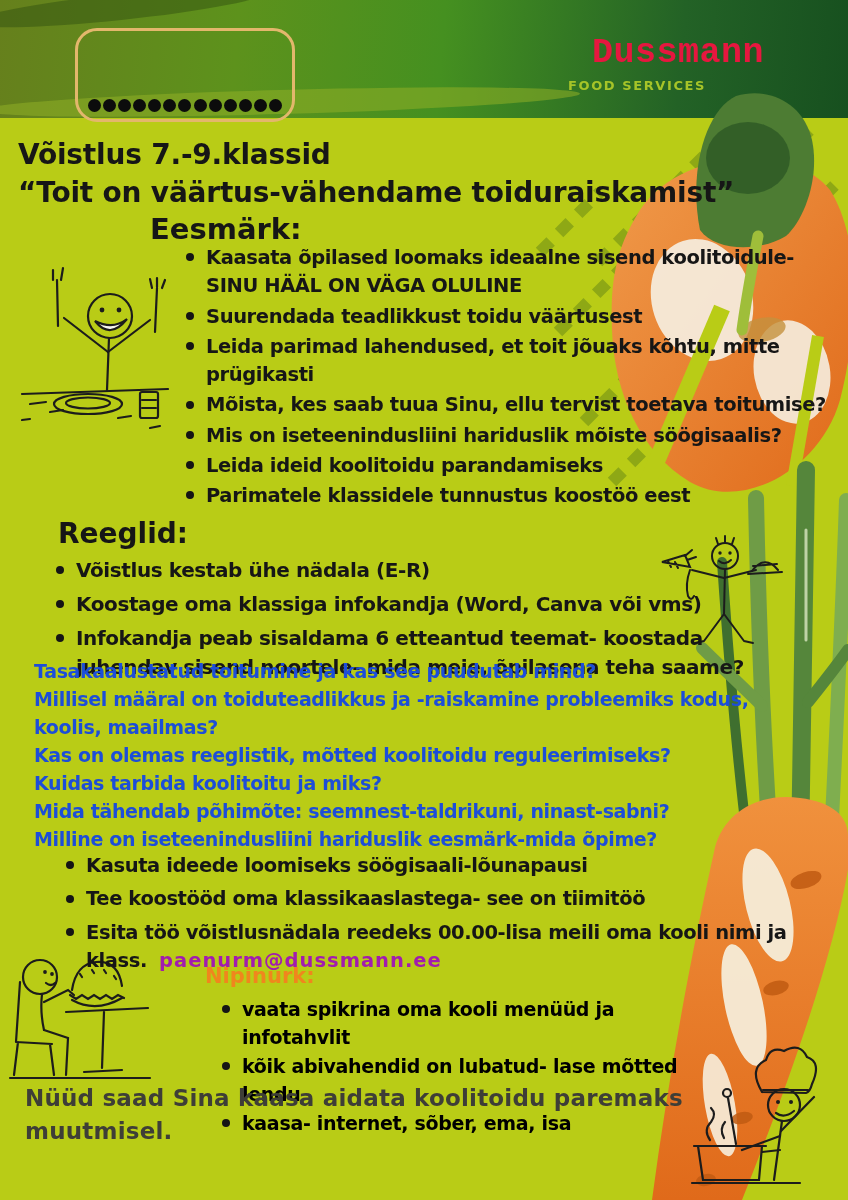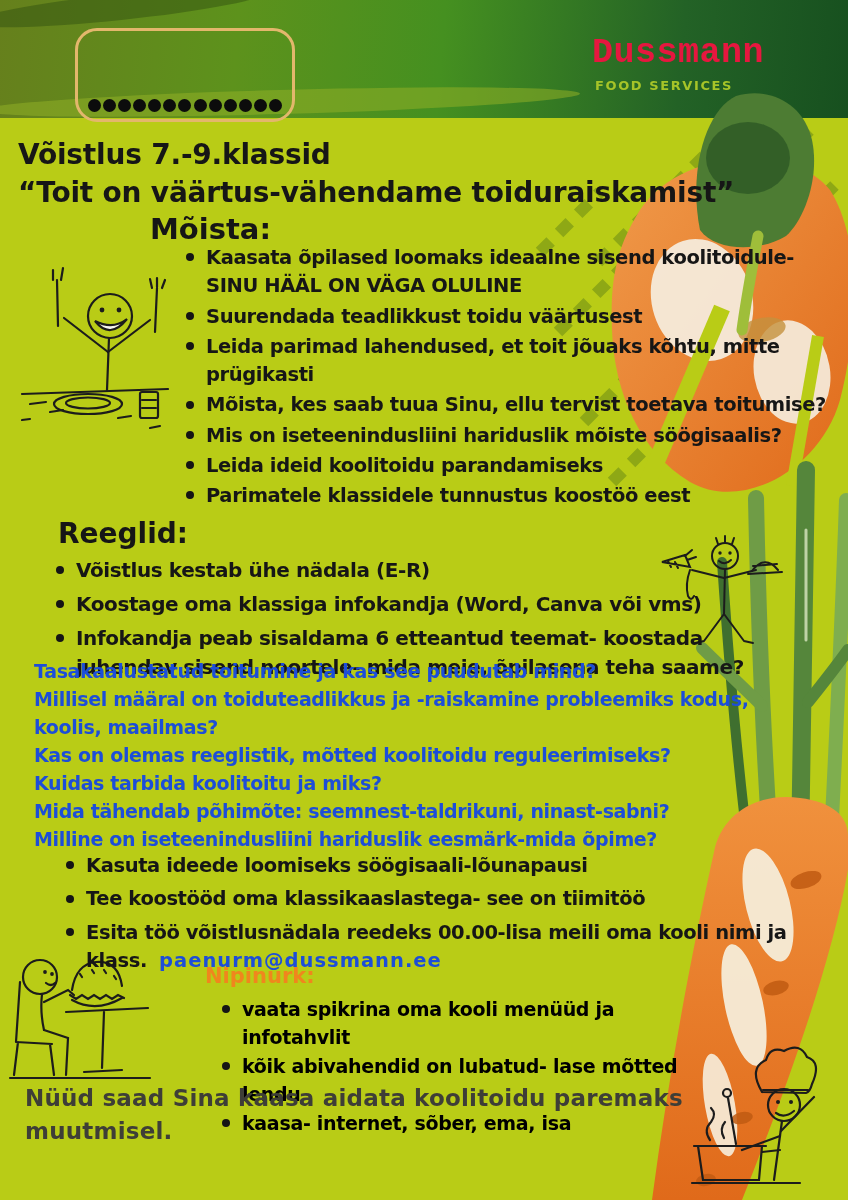--- a/index.html
+++ b/index.html
@@ -32,21 +32,21 @@
   .dots-row{
     position:absolute;left:10px;right:10px;bottom:7px;
     display:flex;justify-content:space-between;align-items:center;
   }
   .dots-row i{display:block;width:13px;height:13px;border-radius:50%;background:#0c0c0c;}
   .brand-logo{
     position:absolute;left:592px;top:33px;
     font-size:35px;letter-spacing:.5px;color:#e6173f;font-family:Liberation Mono, monospace;
   }
   .brand-tagline{
-    position:absolute;left:595px;top:78px;
+    position:absolute;left:568px;top:78px;
     font-size:13px;letter-spacing:1.6px;color:#a6c428;
   }
   
   #decor{position:absolute;left:0;top:0;z-index:1;pointer-events:none;}
   
   .txt{position:absolute;z-index:2;}
   .title-1{left:18px;top:138px;font-size:28px;letter-spacing:-.2px;}
   .title-2{left:18px;top:176px;font-size:28px;letter-spacing:-.2px;}
   .goals-heading{left:150px;top:212px;font-size:29px;}
   ul.plain{list-style:none;margin:0;padding:0;}
@@ -56,21 +56,21 @@
     width:8px;height:8px;border-radius:50%;background:#151515;
   }
   .goals-list{left:182px;top:244px;width:660px;font-size:19.5px;letter-spacing:-.4px;line-height:1.45;}
   .goals-list li{margin-bottom:2px;}
   .rules-heading{left:58px;top:517px;font-size:28px;}
   .rules-list{left:52px;top:556px;width:710px;font-size:20px;letter-spacing:-.4px;line-height:1.45;}
   .rules-list li{margin-bottom:5px;}
   .themes-block{left:34px;top:658px;width:758px;font-size:19px;letter-spacing:-.35px;line-height:1.47;color:#1d4ed8;}
   .actions-list{left:62px;top:852px;width:735px;font-size:19.5px;letter-spacing:-.4px;line-height:1.45;}
   .actions-list li{margin-bottom:5px;}
-  .email{color:#1d4ed8;margin-left:12px;letter-spacing:1px;}
+  .email{color:#a21caf;margin-left:12px;letter-spacing:1px;}
   .tips-heading{left:205px;top:964px;font-size:21px;color:#f0861d;}
   .tips-list{left:218px;top:996px;width:500px;font-size:19px;letter-spacing:-.3px;line-height:1.47;color:#000000;}
   .tips-list li{margin-bottom:1px;}
   .tips-list li::before{background:#f0861d;}
   .footer-text{left:25px;top:1082px;width:720px;font-size:23px;line-height:1.42;letter-spacing:.2px;color:#3e3e37;}
 </style>
 </head>
 <body>
 
 <div id="poster">
@@ -218,21 +218,21 @@
       <path d="M698,1146 L762,1146 L759,1180 L703,1180 Z M694,1146 L766,1146 M762,1152 L780,1150"></path>
       <path d="M728,1098 L736,1144"></path>
       <circle cx="727" cy="1093" r="4"></circle>
       <path d="M710,1140 q-7,-10 1,-18 q6,-8 0,-14 M724,1138 q-5,-9 1,-16"></path>
       <path d="M692,1183 L800,1183"></path>
     </g>
   </svg>
 
   <div class="txt title-1">Võistlus 7.-9.klassid</div>
   <div class="txt title-2">“Toit on väärtus-vähendame toiduraiskamist”</div>
-  <div class="txt goals-heading">Mõista:</div>
+  <div class="txt goals-heading">Eesmärk:</div>
 
   <ul class="txt plain goals-list">
     <li>Kaasata õpilased loomaks ideaalne sisend koolitoidule- SINU HÄÄL ON VÄGA OLULINE</li>
     <li>Suurendada teadlikkust toidu väärtusest</li>
     <li>Leida parimad lahendused, et toit jõuaks kõhtu, mitte prügikasti</li>
     <li>Mõista, kes saab tuua Sinu, ellu tervist toetava toitumise?</li>
     <li>Mis on iseteenindusliini hariduslik mõiste söögisaalis?</li>
     <li>Leida ideid koolitoidu parandamiseks</li>
     <li>Parimatele klassidele tunnustus koostöö eest</li>
   </ul>

